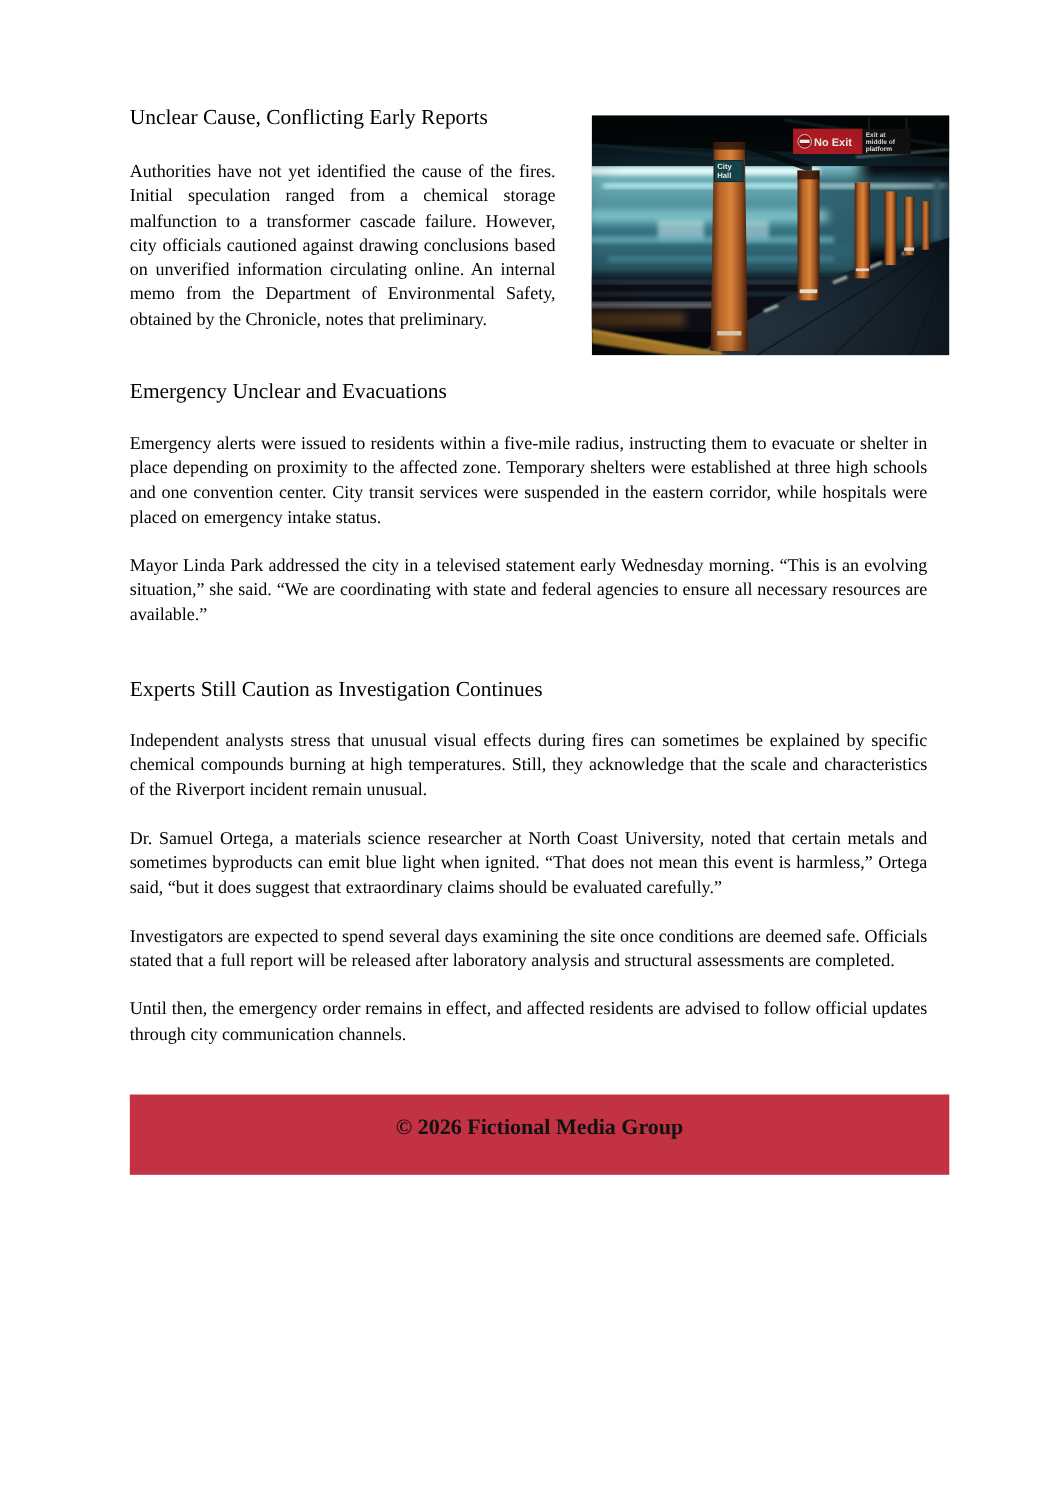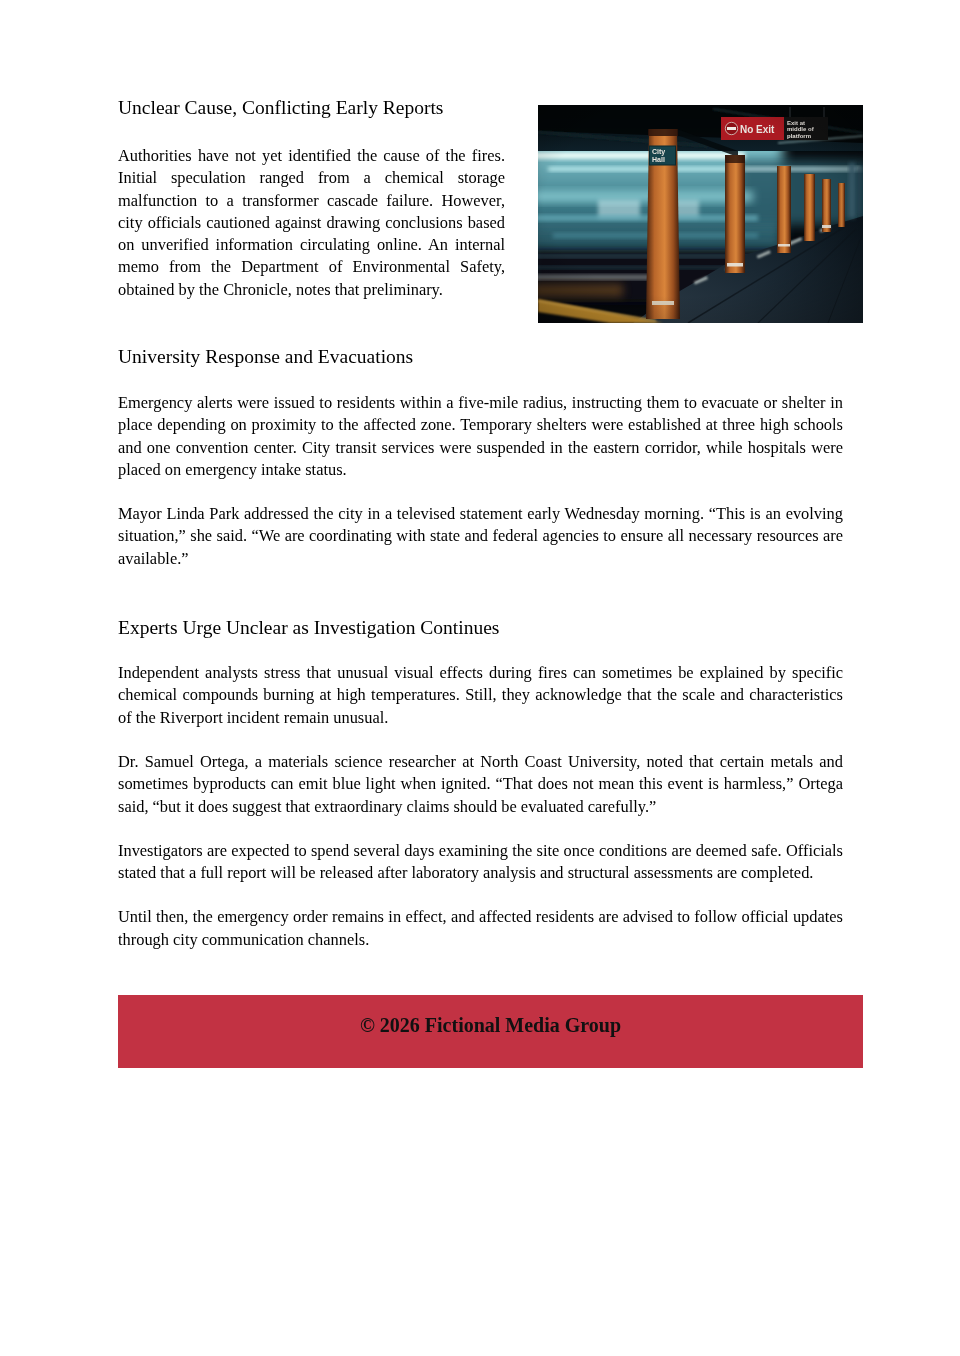--- a/index.html
+++ b/index.html
@@ -180,25 +180,25 @@
             <text class="sign-text" x="249" y="19.5" font-size="6" font-weight="bold">Exit at</text>
             <text class="sign-text" x="249" y="26" font-size="6" font-weight="bold">middle of</text>
             <text class="sign-text" x="249" y="32.5" font-size="6" font-weight="bold">platform</text>
           </g>
 
           <rect x="0" y="0" width="325" height="218" fill="url(#gVig)"></rect>
         </svg>
       </div>
     </div>
 
-    <h2 class="sec-heading mt-h2">University Response and Evacuations</h2>
+    <h2 class="sec-heading mt-h2">Emergency Unclear and Evacuations</h2>
     <p class="body-p mt-p1">Emergency alerts were issued to residents within a five-mile radius, instructing them to evacuate or shelter in place depending on proximity to the affected zone. Temporary shelters were established at three high schools and one convention center. City transit services were suspended in the eastern corridor, while hospitals were placed on emergency intake status.</p>
     <p class="body-p mt-p">Mayor Linda Park addressed the city in a televised statement early Wednesday morning. “This is an evolving situation,” she said. “We are coordinating with state and federal agencies to ensure all necessary resources are available.”</p>
 
-    <h2 class="sec-heading mt-h3">Experts Urge Unclear as Investigation Continues</h2>
+    <h2 class="sec-heading mt-h3">Experts Still Caution as Investigation Continues</h2>
     <p class="body-p mt-p">Independent analysts stress that unusual visual effects during fires can sometimes be explained by specific chemical compounds burning at high temperatures. Still, they acknowledge that the scale and characteristics of the Riverport incident remain unusual.</p>
     <p class="body-p mt-p">Dr. Samuel Ortega, a materials science researcher at North Coast University, noted that certain metals and sometimes byproducts can emit blue light when ignited. “That does not mean this event is harmless,” Ortega said, “but it does suggest that extraordinary claims should be evaluated carefully.”</p>
 
     <p class="body-p mt-p">Investigators are expected to spend several days examining the site once conditions are deemed safe. Officials stated that a full report will be released after laboratory analysis and structural assessments are completed.</p>
     <p class="body-p mt-p">Until then, the emergency order remains in effect, and affected residents are advised to follow official updates through city communication channels.</p>
 
   </div>
 
   <div class="footer-bar">
     <span class="footer-text">© 2026 Fictional Media Group</span>

